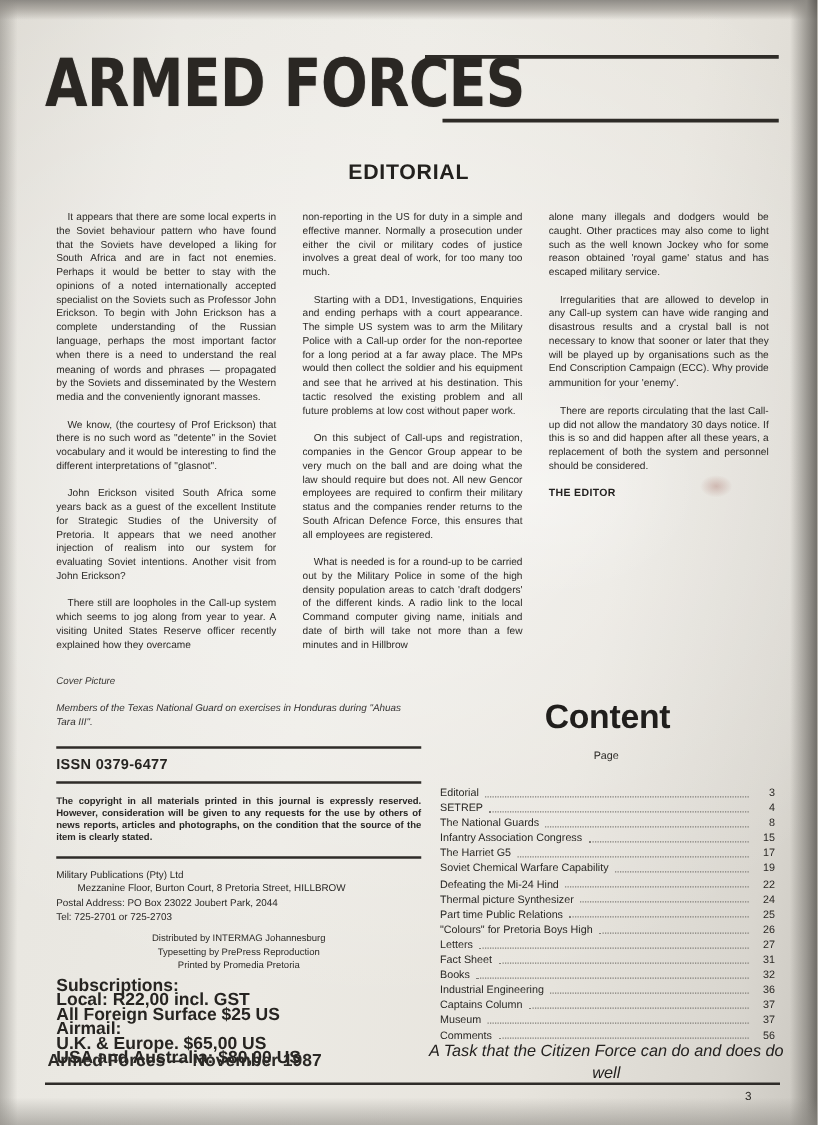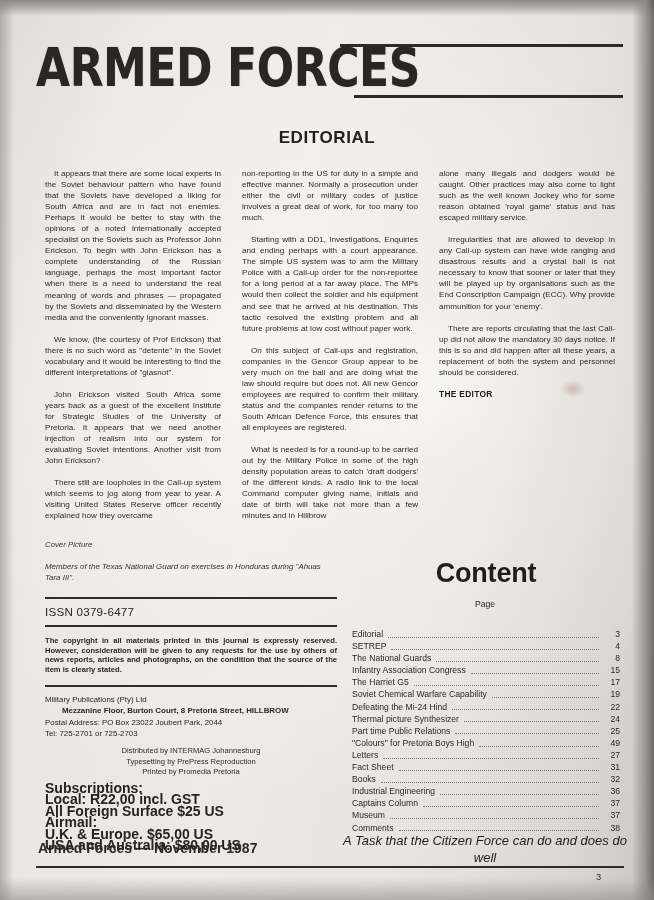--- a/index.html
+++ b/index.html
@@ -66,21 +66,21 @@
 
   
   .leftblock{position:absolute;left:45px;top:540px;width:292px;color:#2d2b28;}
   .cover-label{font-size:7.8px;font-style:italic;color:#3a3835;}
   .cover-cap{margin-top:13px;font-size:7.9px;font-style:italic;line-height:10.8px;color:#333130;}
   .rule{height:2px;background:#2f2c29;width:292px;}
   .rule.thin{height:1.6px;}
   .issn{font-size:11.6px;font-weight:400;letter-spacing:.25px;color:#262421;}
   .copy{font-size:7.6px;line-height:9.9px;font-weight:700;color:#2a2826;text-align:justify;}
   .pub{font-size:7.9px;line-height:11.4px;color:#2a2826;}
-  .pub .b{font-weight:700;padding-left:17px;}
+  .pub .b{font-weight:400;padding-left:17px;}
   .distr{font-size:7.6px;line-height:10.1px;color:#2d2b28;}
   .subs{font-size:14px;line-height:11.5px;font-weight:700;color:#262421;}
 
   
   .contents{position:absolute;left:352px;top:558px;width:268px;}
   .content-h{
     text-align:center;font-size:27px;font-weight:700;letter-spacing:-.2px;color:#201e1c;
     margin-bottom:10px;
   }
   .page-h{text-align:center;font-size:8.6px;color:#2b2926;padding-right:2px;margin-bottom:19px;}
@@ -146,21 +146,21 @@
         <div class="editor-sign">THE EDITOR</div>
       </div>
       <div class="clear"></div>
     </div>
 
     <div class="leftblock">
       <div class="cover-label">Cover Picture</div>
       <div class="cover-cap">Members of the Texas National Guard on exercises in Honduras during "Ahuas Tara III".</div>
 
       <div class="rule" style="margin-top:13px;"></div>
-      <div class="issn" style="margin:6px 0 7px 0;">ISSN 0379-6477</div>
+      <div class="issn" style="margin:6px 0 7px 0;font-weight:bold;">ISSN 0379-6477</div>
       <div class="rule"></div>
 
       <div class="copy" style="margin-top:9px;">The copyright in all materials printed in this journal is expressly reserved. However, consideration will be given to any requests for the use by others of news reports, articles and photographs, on the condition that the source of the item is clearly stated.</div>
 
       <div class="rule thin" style="margin-top:10px;"></div>
 
       <div class="pub" style="margin-top:7px;">
         <div>Military Publications (Pty) Ltd</div>
         <div class="b">Mezzanine Floor, Burton Court, 8 Pretoria Street, HILLBROW</div>
         <div>Postal Address: PO Box 23022 Joubert Park, 2044</div>
@@ -228,21 +228,21 @@
           <span class="toc-page">24</span>
         </div>
         <div class="toc-row">
           <span class="toc-label">Part time Public Relations</span>
           <span class="toc-dots"></span>
           <span class="toc-page">25</span>
         </div>
         <div class="toc-row">
           <span class="toc-label">"Colours" for Pretoria Boys High</span>
           <span class="toc-dots"></span>
-          <span class="toc-page">49</span>
+          <span class="toc-page">26</span>
         </div>
         <div class="toc-row">
           <span class="toc-label">Letters</span>
           <span class="toc-dots"></span>
           <span class="toc-page">27</span>
         </div>
         <div class="toc-row">
           <span class="toc-label">Fact Sheet</span>
           <span class="toc-dots"></span>
           <span class="toc-page">31</span>
@@ -263,21 +263,21 @@
           <span class="toc-page">37</span>
         </div>
         <div class="toc-row">
           <span class="toc-label">Museum</span>
           <span class="toc-dots"></span>
           <span class="toc-page">37</span>
         </div>
         <div class="toc-row">
           <span class="toc-label">Comments</span>
           <span class="toc-dots"></span>
-          <span class="toc-page">38</span>
+          <span class="toc-page">56</span>
         </div>
       </div>
     </div>
 
     <div class="tagline">A Task that the Citizen Force can do and does do well</div>
 
     <div class="foot-rule"></div>
     <div class="foot-left">Armed Forces — November 1987</div>
     <div class="foot-right">3</div>
 

